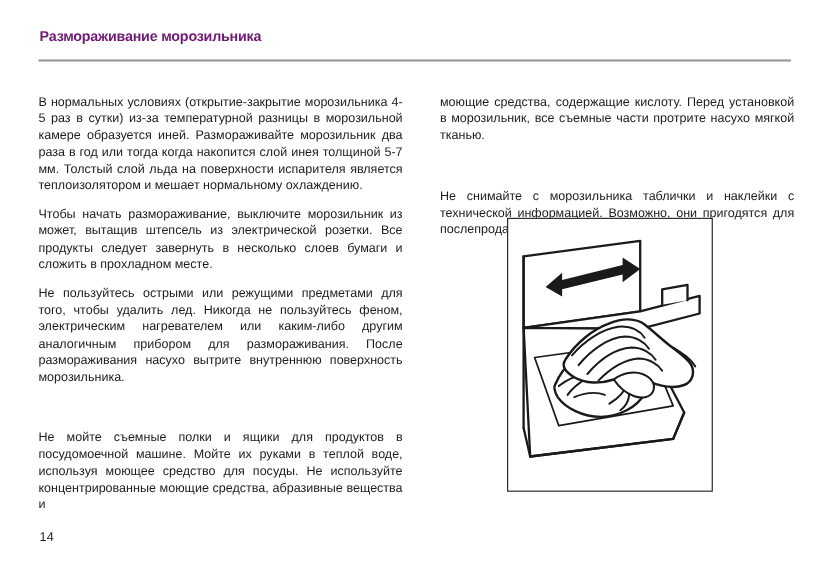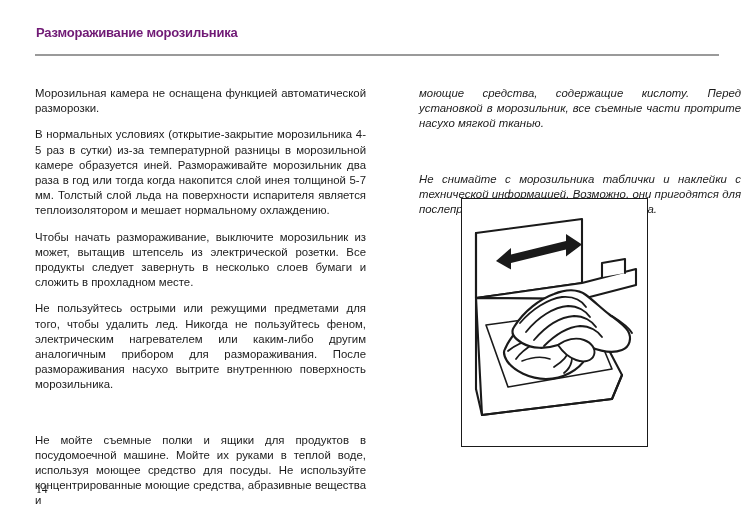--- a/index.html
+++ b/index.html
@@ -46,21 +46,21 @@
   .col {
     position: absolute;
     top: 86px;
     font-size: 11.4px;
     line-height: 15.2px;
     text-align: justify;
     text-justify: inter-word;
     color: #1b1b1b;
   }
   .col-left  { left: 35px;  width: 331px; }
-  .col-right { left: 419px; width: 322px; font-style: italic; }
+  .col-right { left: 400px; width: 322px; }
 
   .para { margin: 0 0 11px 0; }
   .para:last-child { margin-bottom: 0; margin-top: 40px; }
 
   
   .figure {
     position: absolute;
     left: 461px;
     top: 198px;
     width: 187px;
@@ -72,34 +72,32 @@
   }
   .figure svg { display: block; }
 
   
   .page-number {
     position: absolute;
     left: 36px;
     top: 483px;
     font-size: 11.5px;
     color: #1b1b1b;
-    font-family: Liberation Serif, serif;
   }
 </style>
 </head>
 <body>
 
 <div class="page">
 
   <h1 class="page-title">Размораживание морозильника</h1>
 
   <div class="header-rule"></div>
 
   <div class="col col-left">
-    <p class="para">Морозильная камера не оснащена функцией автоматической разморозки.</p>
     <p class="para">В нормальных условиях (открытие-закрытие морозильника 4-5 раз в сутки) из-за температурной разницы в морозильной камере образуется иней. Размораживайте морозильник два раза в год или тогда когда накопится слой инея толщиной 5-7 мм. Толстый слой льда на поверхности испарителя является  теплоизолятором и мешает нормальному охлаждению.</p>
     <p class="para">Чтобы начать размораживание, выключите морозильник из может, вытащив штепсель из электрической розетки. Все продукты следует завернуть в несколько слоев бумаги и сложить в прохладном месте.</p>
     <p class="para">Не пользуйтесь острыми или режущими предметами для того, чтобы удалить лед. Никогда не пользуйтесь феном, электрическим нагревателем или каким-либо другим аналогичным прибором для размораживания. После размораживания насухо вытрите внутреннюю поверхность морозильника.</p>
     <p class="para">Не мойте съемные полки и ящики для продуктов в посудомоечной машине. Мойте их руками в теплой воде, используя моющее средство для посуды. Не используйте концентрированные моющие средства, абразивные вещества и</p>
   </div>
 
   <div class="col col-right">
     <p class="para">моющие средства, содержащие кислоту. Перед установкой в морозильник, все  съемные части протрите насухо мягкой тканью.</p>
     <p class="para">Не снимайте с морозильника таблички и наклейки с технической информацией. Возможно, они пригодятся для послепродажного обслуживания и ремонта.</p>
   </div>

